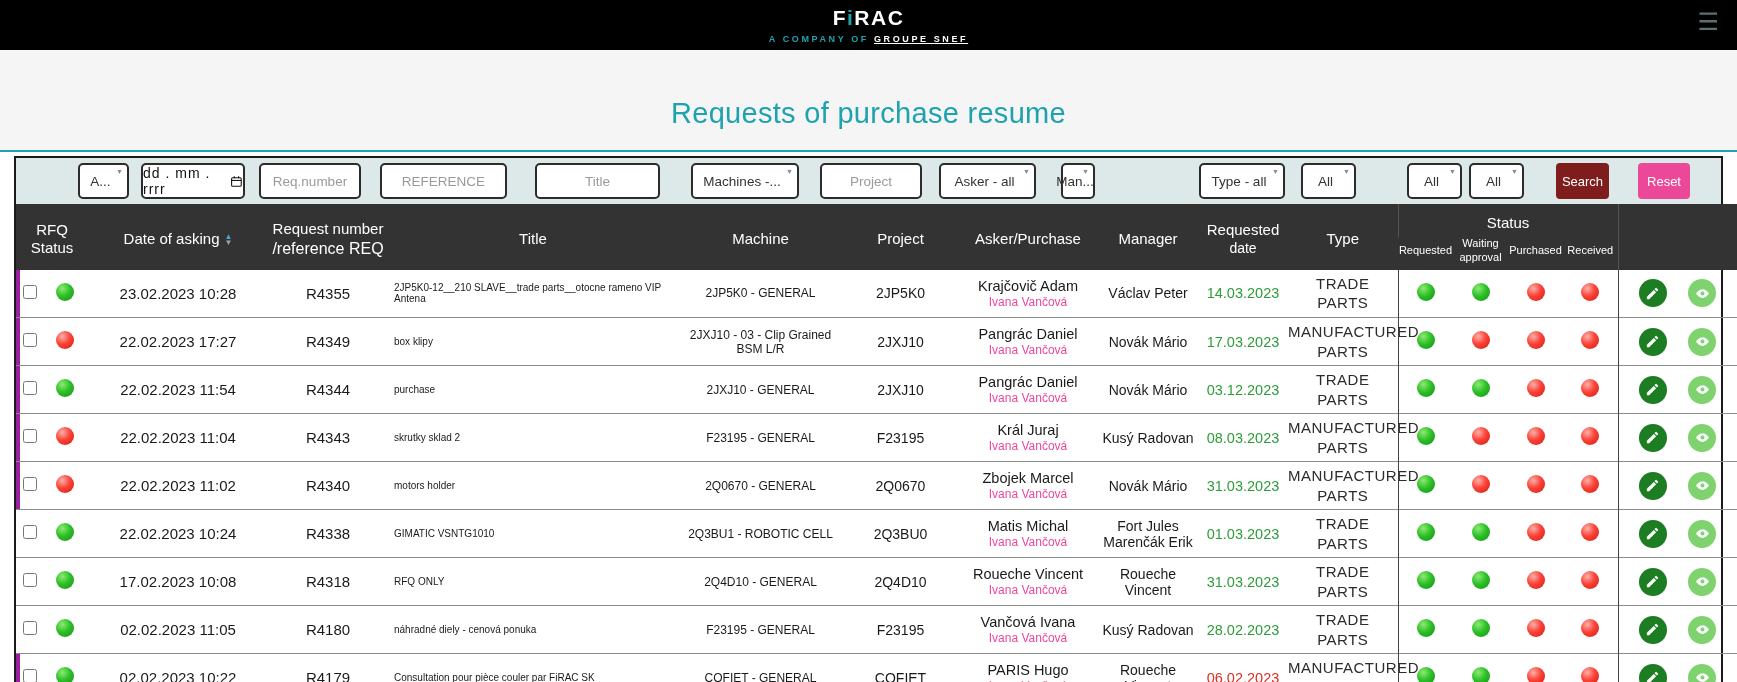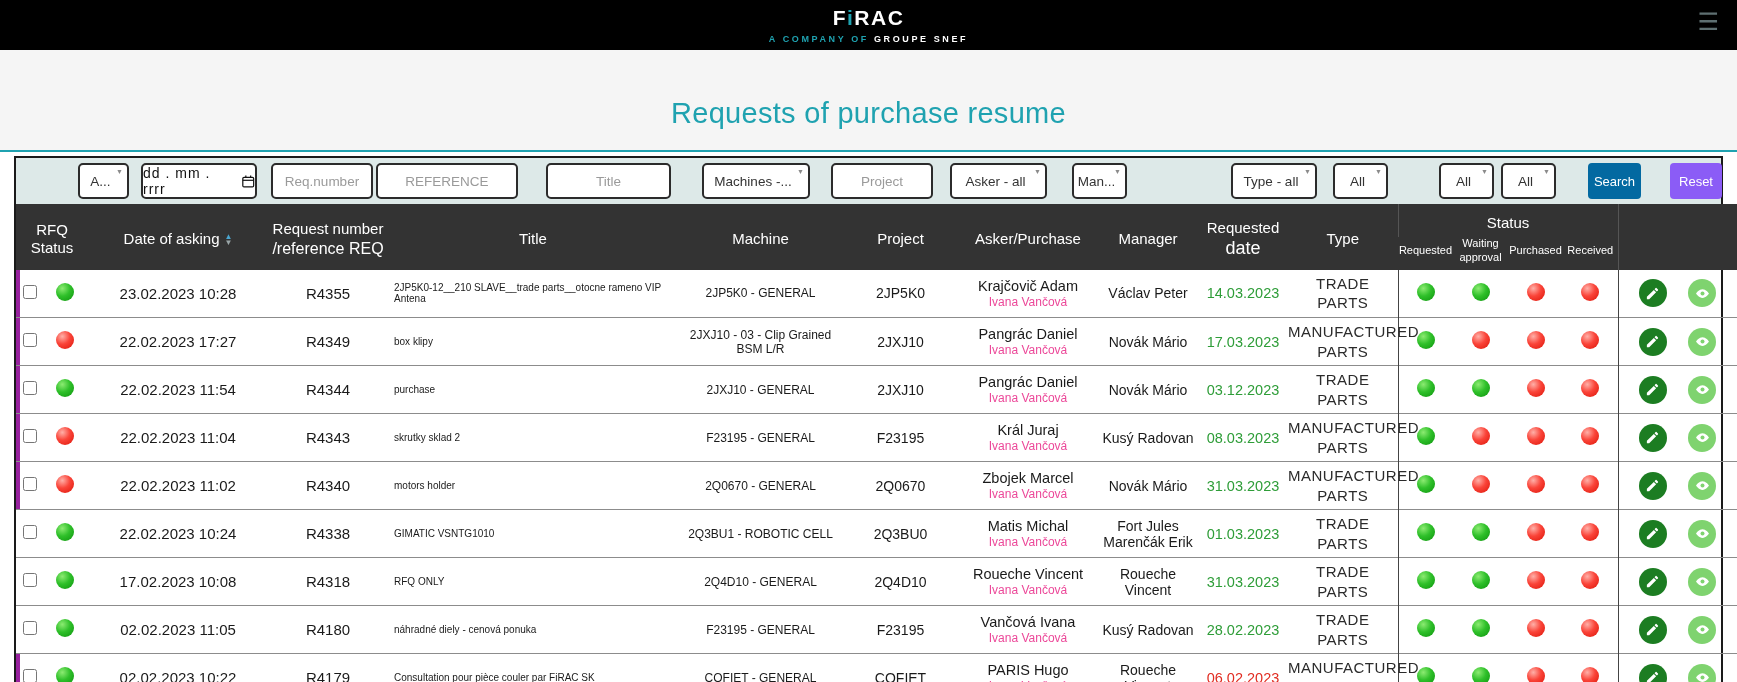--- a/index.html
+++ b/index.html
@@ -6,21 +6,21 @@
   html,body { width: 1737px; height: 682px; overflow: hidden; background: #fff;
     font-family: "Liberation Sans", sans-serif; }
 
   
   .topbar { height: 50px; background: #000; position: relative;
     display: flex; flex-direction: column; align-items: center; justify-content: center; }
   .logo-main { font-size: 21px; font-weight: bold; color: #fff; letter-spacing: 1.5px; }
   .logo-main .logo-i { color: #1fa2b0; }
   .logo-sub { margin-top: 4px; font-size: 9px; font-weight: bold; letter-spacing: 2.6px; }
   .logo-sub .sub-prefix { color: #1fa2b0; margin-top: 36px; }
-  .logo-sub .sub-bold { color: #fff; }
+  .logo-sub .sub-bold { color: #fff; text-decoration: underline; }
   .menu-btn { position: absolute; right: 18px; top: 10px; color: #5e6f71; font-size: 24px;
     background: none; border: none; cursor: pointer; line-height: 1; }
 
   
   .title-area { height: 102px; background: #f5f5f5; border-bottom: 2px solid #1fa2b0;
     display: flex; align-items: center; justify-content: center; padding-top: 26px; }
   .title-area h1 { color: #1fa2b0; font-size: 29px; font-weight: 500; letter-spacing: .3px; }
 
   
   .panel { margin: 4px 14px 0 14px; border: 2px solid #1a1a1a; }
@@ -32,33 +32,33 @@
     font-size: 13.5px; color: #333; flex: 0 0 auto; }
   .sel { position: relative; display: flex; align-items: center; justify-content: center;
     cursor: pointer; padding: 0 14px 0 8px; }
   .sel .caret { position: absolute; top: 3px; right: 4px; font-size: 7px; color: #8a8a8a; }
   input.ctl { text-align: center; outline: none; }
   input.ctl::placeholder { color: #9a9a9a; }
   .datebox { display: flex; align-items: center; justify-content: center; gap: 6px;
     cursor: text; font-size: 14px; color: #111; letter-spacing: 1px; }
   .btn { height: 36px; border: none; border-radius: 4px; color: #fff; font-size: 13px;
     cursor: pointer; flex: 0 0 auto; }
-  .search-btn { width: 53px; background: #0369a1; }
-  .reset-btn  { width: 52px; background: #8b5cf6; }
+  .search-btn { width: 53px; background: #7f1d1d; }
+  .reset-btn  { width: 52px; background: #ec4899; }
 
   
   .f-rfq      { width: 51px;  margin-left: 0; }
-  .f-date     { width: 116px; margin-left: 12px; }
+  .f-date     { width: 104px; margin-left: 12px; }
   .f-reqnum   { width: 102px; margin-left: 14px; }
-  .f-ref      { width: 142px; margin-left: 3px; }
+  .f-ref      { width: 127px; margin-left: 19px; }
   .f-title    { width: 125px; margin-left: 28px; }
   .f-machines { width: 108px; margin-left: 31px; justify-content: center; }
   .f-project  { width: 102px; margin-left: 21px; }
   .f-asker    { width: 97px;  margin-left: 17px; }
-  .f-manager  { width: 55px;  margin-left: 25px; }
+  .f-manager  { width: 34px;  margin-left: 25px; }
   .f-type     { width: 86px;  margin-left: 104px; }
   .f-all1     { width: 55px;  margin-left: 16px; }
   .f-all2     { width: 55px;  margin-left: 51px; }
   .f-all3     { width: 55px;  margin-left: 7px; }
   .search-btn { margin-left: 32px; }
   .reset-btn  { margin-left: 29px; }
 
   
   table { width: 100%; border-collapse: collapse; table-layout: fixed; }
   col.w-check  { width: 26px; }  col.w-rfq   { width: 46px; }
@@ -201,21 +201,21 @@
         <th rowspan="2"><span>Date of asking</span><span class="sort">
               <span class="up">▲</span>
               <span class="down">▼</span>
             </span></th>
         <th rowspan="2"><span>Request number</span><span class="small-line">/reference REQ</span></th>
         <th rowspan="2">Title</th>
         <th rowspan="2">Machine</th>
         <th rowspan="2">Project</th>
         <th rowspan="2">Asker/Purchase</th>
         <th rowspan="2">Manager</th>
-        <th rowspan="2"><span>Requested</span><span class="small-line" style="font-size:18px">date</span></th>
+        <th rowspan="2"><span>Requested</span><span class="small-line" style="font-size:14px">date</span></th>
         <th rowspan="2">Type</th>
         <th colspan="4" class="status-group">Status</th>
         <th rowspan="2" class="actions-th"></th>
       </tr>
       <tr class="hrow2">
         <th>Requested</th>
         <th>Waiting approval</th>
         <th>Purchased</th>
         <th>Received</th>
       </tr>

